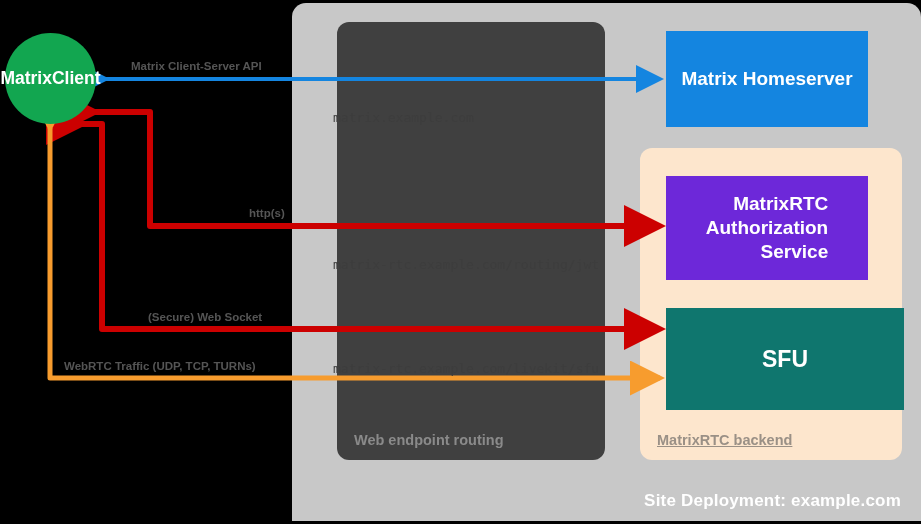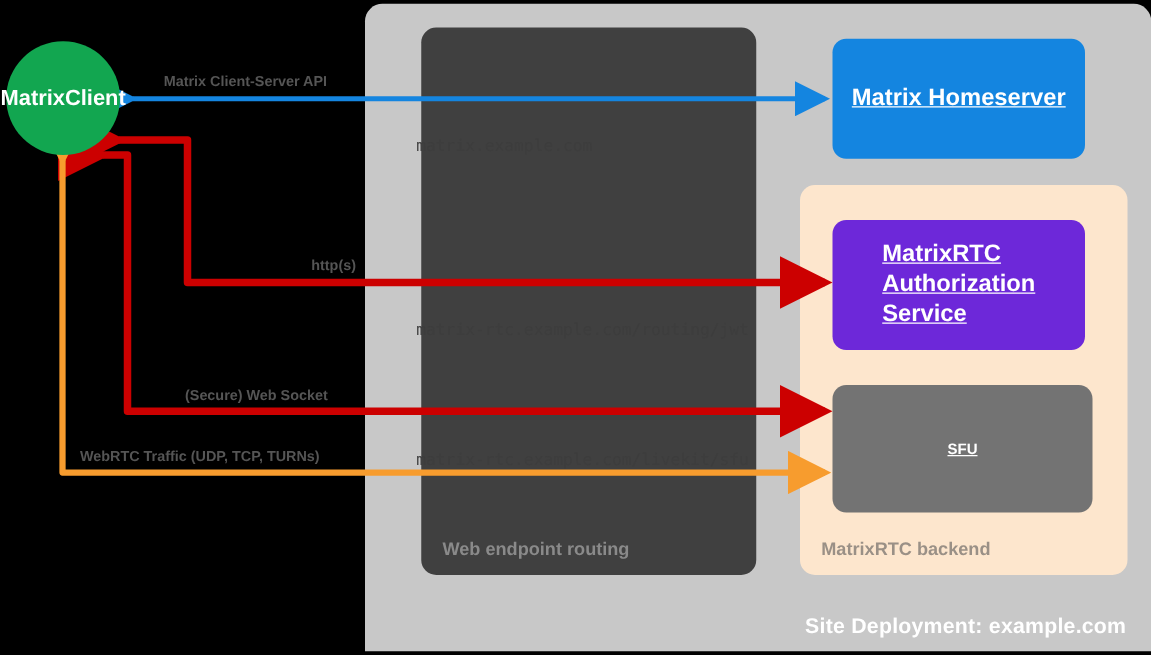--- a/index.html
+++ b/index.html
@@ -66,20 +66,21 @@
     border-radius: 12px;
   }
   .backend-label {
     position: absolute;
     left: 17px;
     bottom: 12px;
     color: #9a9086;
     font-size: 14.5px;
     font-weight: bold;
     white-space: nowrap;
+    text-decoration: underline;
   }
 
   
   .client-node {
     position: absolute;
     left: 5px;
     top: 33px;
     width: 91px;
     height: 91px;
     border-radius: 50%;
@@ -91,29 +92,28 @@
     color: #ffffff;
     font-size: 17.5px;
     font-weight: bold;
     line-height: 1.22;
     text-align: center;
     z-index: 6;
   }
 
   .box {
     position: absolute;
-    border-radius: 11px;
+    border-radius: 0;
     display: flex;
     align-items: center;
     justify-content: center;
     color: #ffffff;
     font-weight: bold;
-    text-align: left;
+    text-align: right;
     z-index: 5;
-    text-decoration: underline;
   }
   .box-homeserver {
     left: 666px;
     top: 31px;
     width: 202px;
     height: 96px;
     background: #1485e0;
     font-size: 19px;
   }
   .box-auth {
@@ -121,24 +121,24 @@
     top: 176px;
     width: 202px;
     height: 104px;
     background: #6d28d9;
     font-size: 19px;
     line-height: 1.28;
   }
   .box-sfu {
     left: 666px;
     top: 308px;
-    width: 208px;
+    width: 238px;
     height: 102px;
-    background: #737373;
-    font-size: 12px;
+    background: #0f766e;
+    font-size: 23px;
   }
 
   
   .arrow-svg {
     position: absolute;
     left: 0;
     top: 0;
     width: 921px;
     height: 524px;
     z-index: 4;

